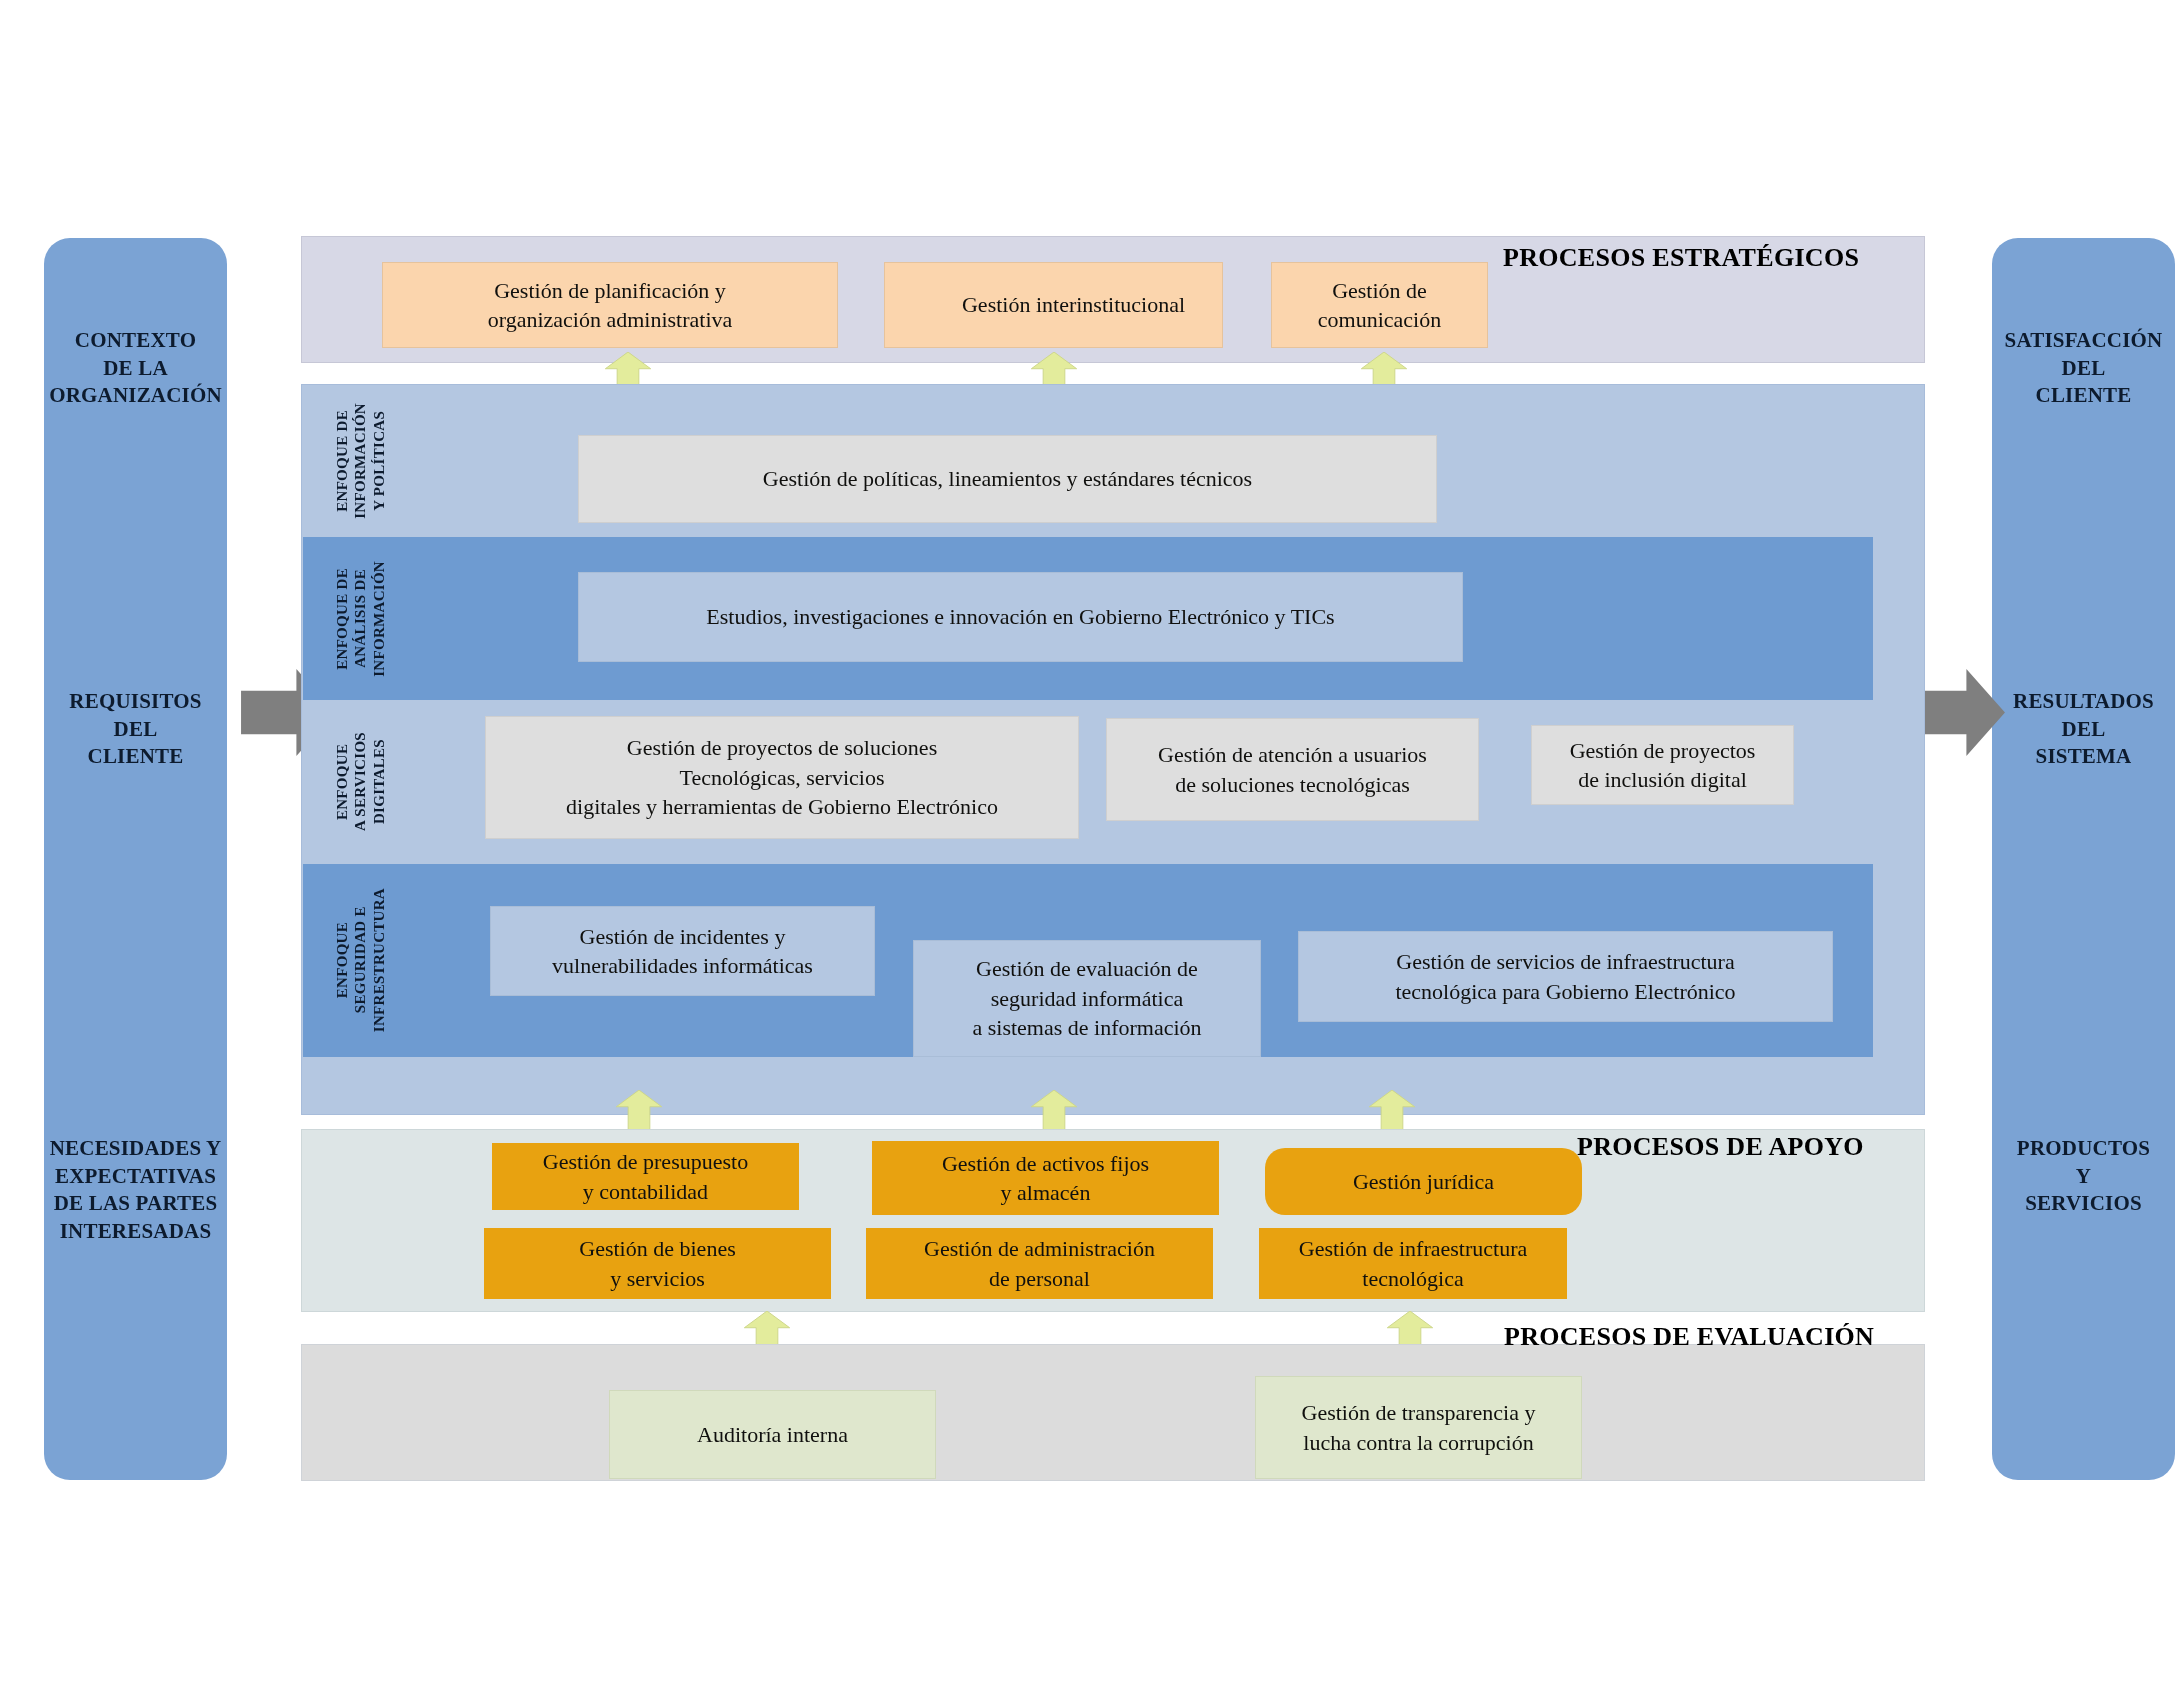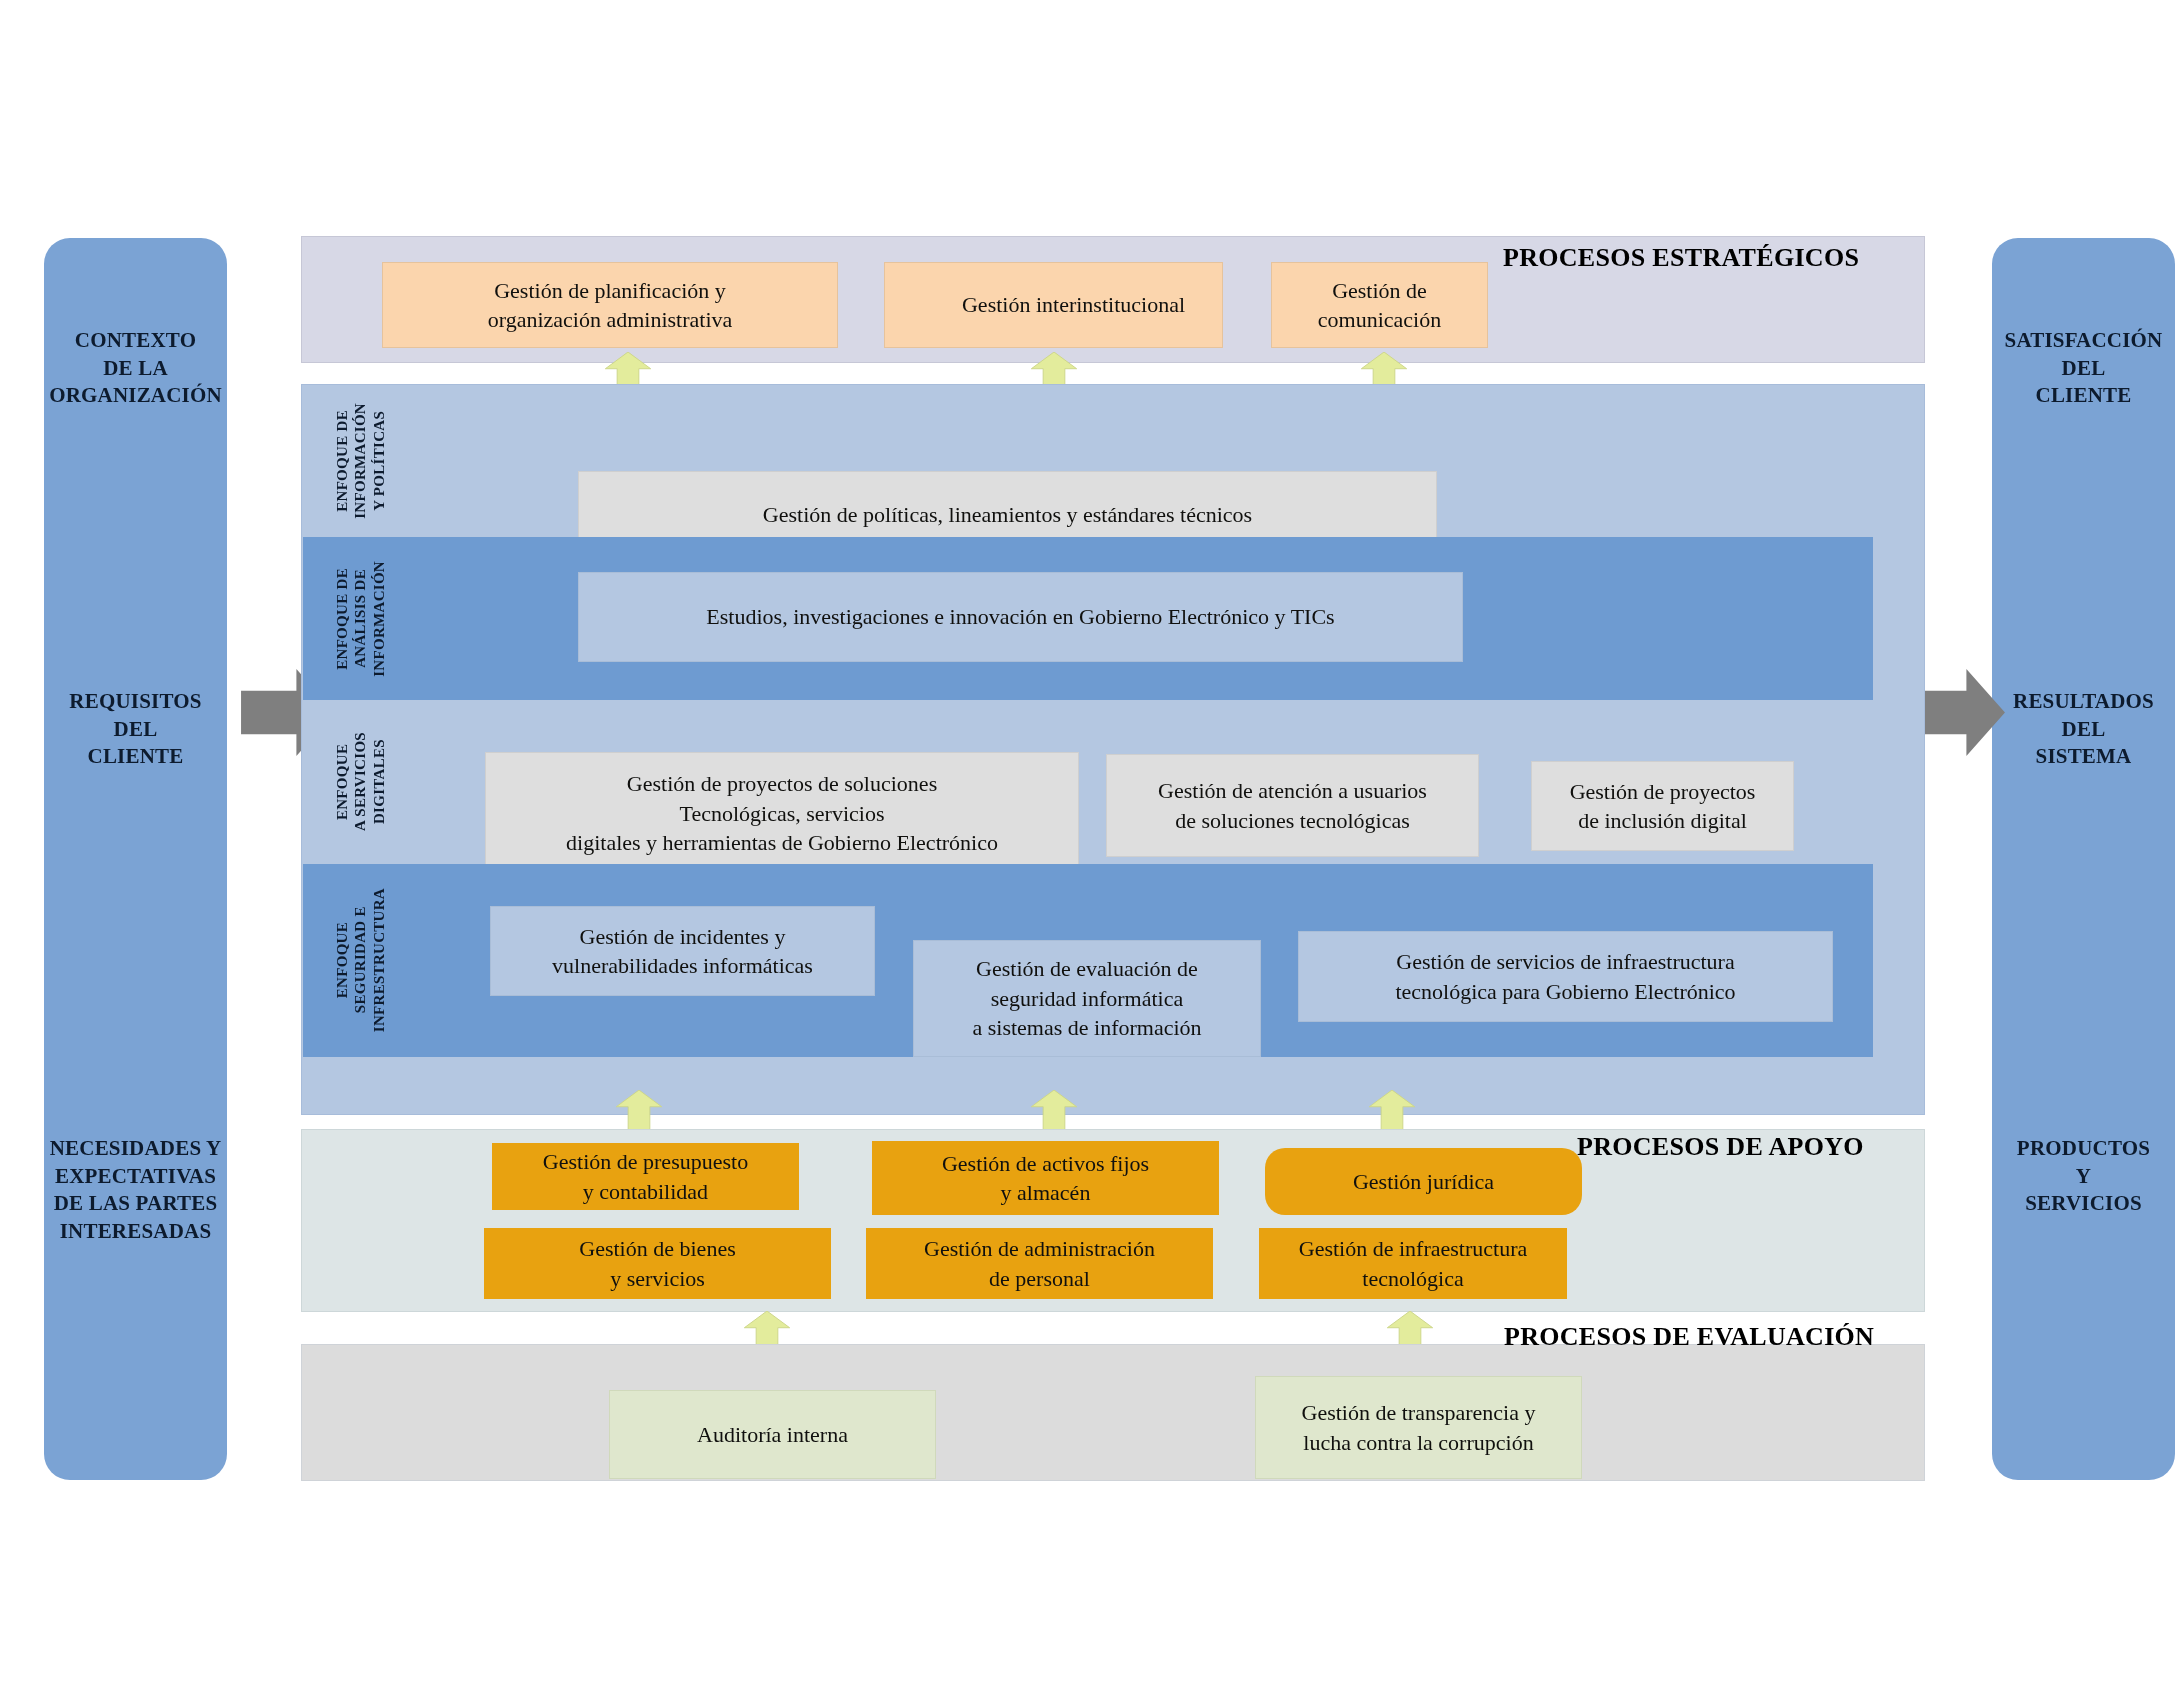--- a/index.html
+++ b/index.html
@@ -33,21 +33,21 @@
   .vlabel span{
      writing-mode:vertical-rl;transform:rotate(180deg);
      font-weight:bold;font-size:15px;line-height:1.22;color:#0d1b2e;
      text-align:center;letter-spacing:0.3px;white-space:pre-line;}
 
   
   .pbox{display:flex;align-items:center;justify-content:center;text-align:center;
         font-size:22px;line-height:1.34;color:#10100e;padding:4px 8px;
         white-space:pre-line;}
   .pbox.orangeLt{background:#fbd5ad;border:1px solid #e6c39c;}
-  .pbox.grayBox{background:#dedede;border:1px solid #cfcfcf;margin-top:36px;}
+  .pbox.grayBox{background:#dedede;border:1px solid #cfcfcf;}
   .pbox.blueBox{background:#b4c7e1;border:1px solid #a9bdd7;}
   .pbox.orangeStr{background:#e8a210;}
   .pbox.greenBox{background:#dfe7cd;border:1px solid #d0d9bb;}
 </style>
 </head>
 <body>
 
 <div class="abs pillar" style="left:44px;top:238px;width:183px;height:1242px;">
   <div class="pillar-label" style="top:89px;white-space:pre-line;">CONTEXTO
 DE LA
@@ -123,21 +123,21 @@
 <div class="abs vlabel" style="left:327px;top:700px;width:67px;height:164px;">
   <span>ENFOQUE
 A SERVICIOS
 DIGITALES</span>
 </div>
 <div class="abs pbox grayBox" style="left:485px;top:716px;width:594px;height:123px;">Gestión de proyectos de soluciones
 Tecnológicas, servicios
 digitales y herramientas de Gobierno Electrónico</div>
 <div class="abs pbox grayBox" style="left:1106px;top:718px;width:373px;height:103px;">Gestión de atención a usuarios
 de soluciones tecnológicas</div>
-<div class="abs pbox grayBox" style="left:1531px;top:725px;width:263px;height:90px;">Gestión de proyectos
+<div class="abs pbox grayBox" style="left:1531px;top:725px;width:263px;height:80px;">Gestión de proyectos
 de inclusión digital</div>
 
 <div class="abs band-dark" style="left:303px;top:864px;width:1570px;height:193px;"></div>
 <div class="abs vlabel" style="left:327px;top:864px;width:67px;height:193px;">
   <span>ENFOQUE
 SEGURIDAD E
 INFRESTRUCTURA</span>
 </div>
 <div class="abs pbox blueBox" style="left:490px;top:906px;width:385px;height:90px;">Gestión de incidentes y
 vulnerabilidades informáticas</div>

